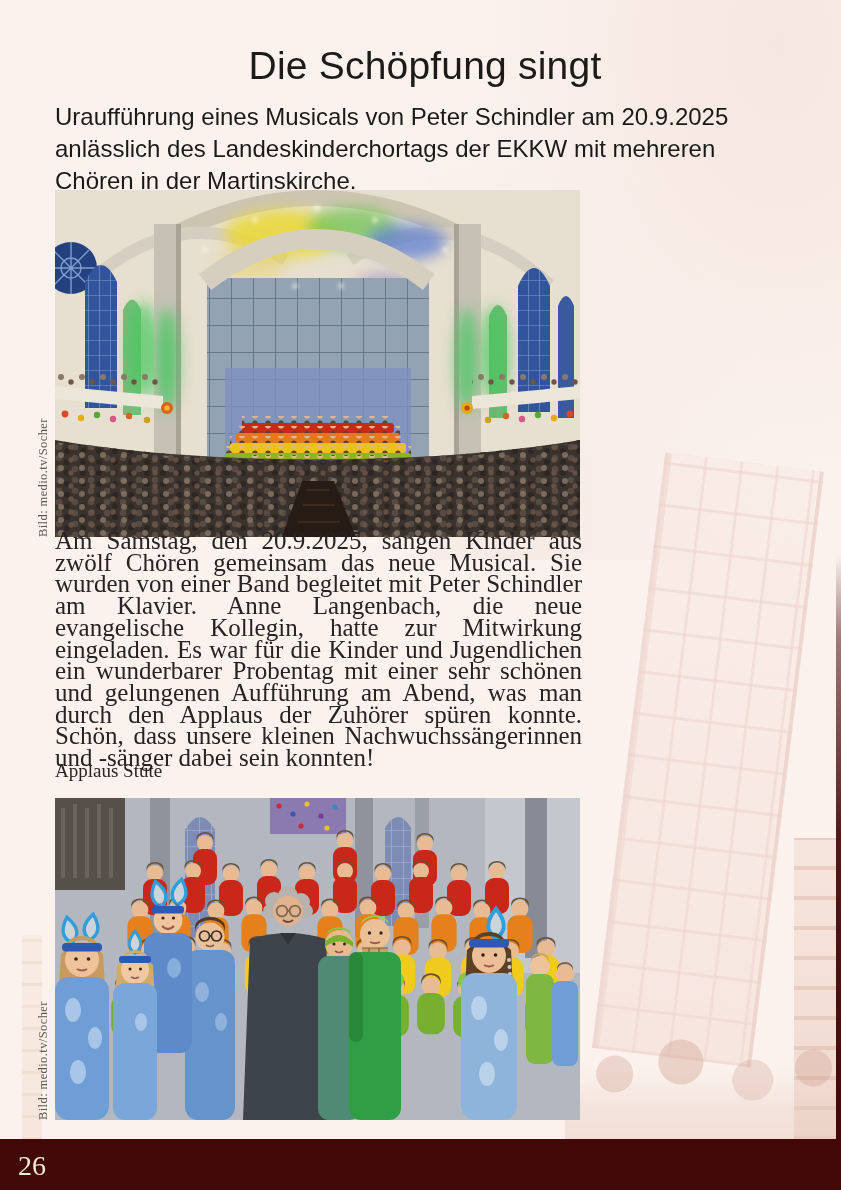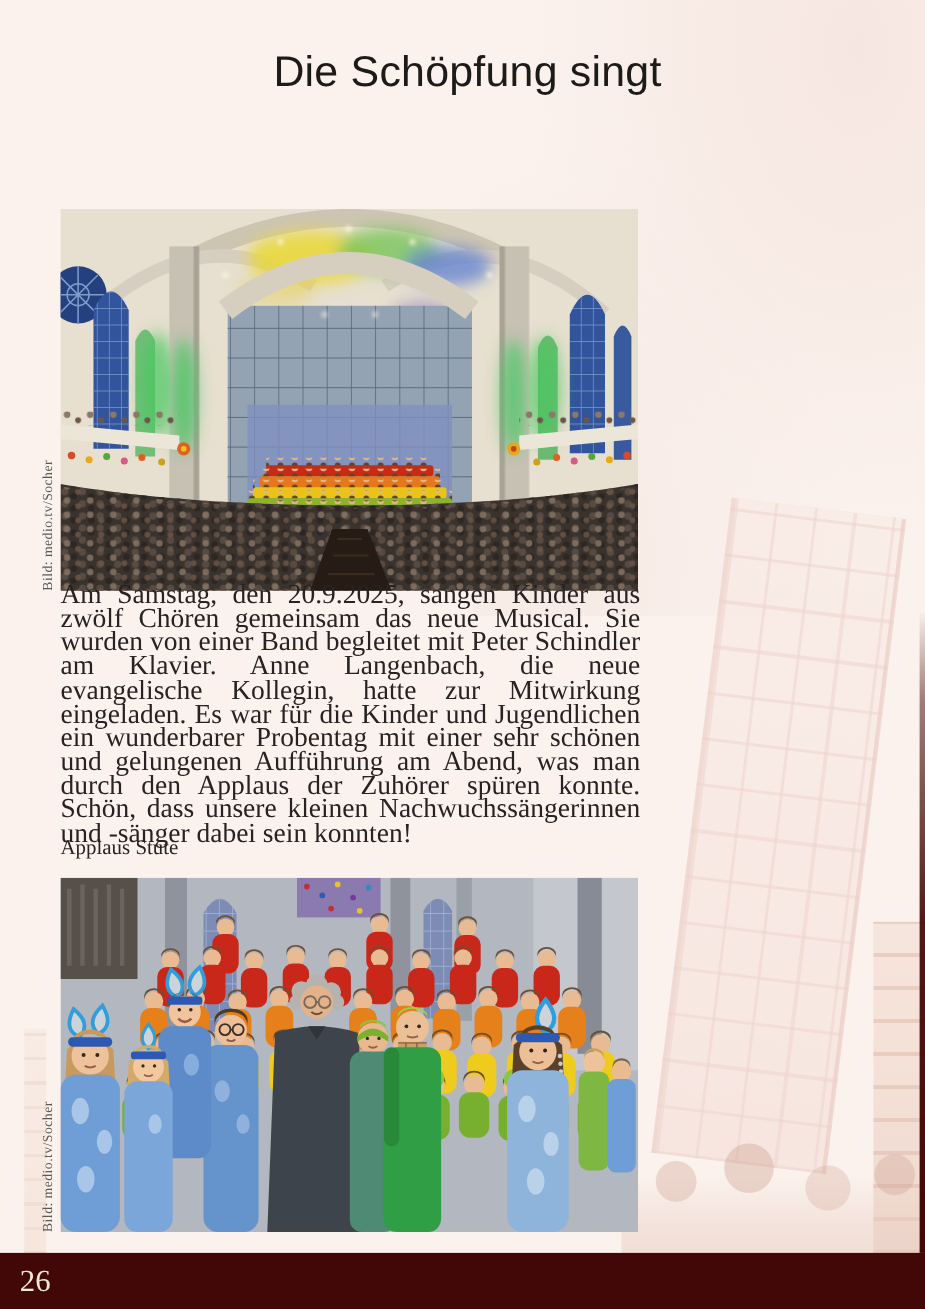--- a/index.html
+++ b/index.html
@@ -69,20 +69,21 @@
 <div class="page">
 
   <div class="wm wm-curve"></div>
   <div class="wm wm-window1"></div>
   <div class="wm wm-window2"></div>
   <div class="wm wm-silhouettes"></div>
   <div class="wm wm-leftstrip"></div>
   <div class="edge-line"></div>
 
   <h1 class="title" style="margin:0;">Die Schöpfung singt</h1>
+  <div class="subtitle">Uraufführung eines Musicals von Peter Schindler am 20.9.2025 anlässlich des Landeskinderchortags der EKKW mit mehreren Chören in der Martinskirche.</div>
 
   <svg class="photo photo-top" viewBox="0 0 525 347" role="img">
     <defs>
       <filter id="blurBig" x="-50%" y="-50%" width="200%" height="200%">
           <feGaussianBlur stdDeviation="7"></feGaussianBlur>
         </filter>
       <filter id="blurSm" x="-50%" y="-50%" width="200%" height="200%">
           <feGaussianBlur stdDeviation="2"></feGaussianBlur>
         </filter>
       <pattern id="lat" width="11" height="15" patternUnits="userSpaceOnUse">

